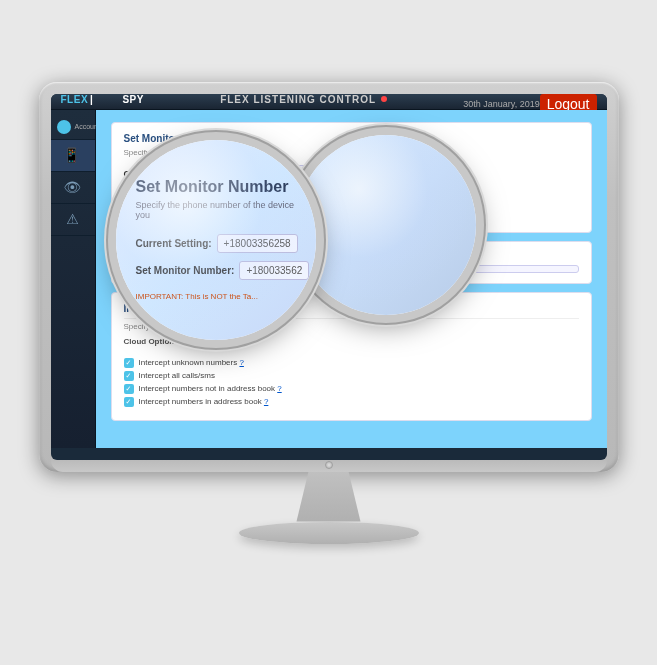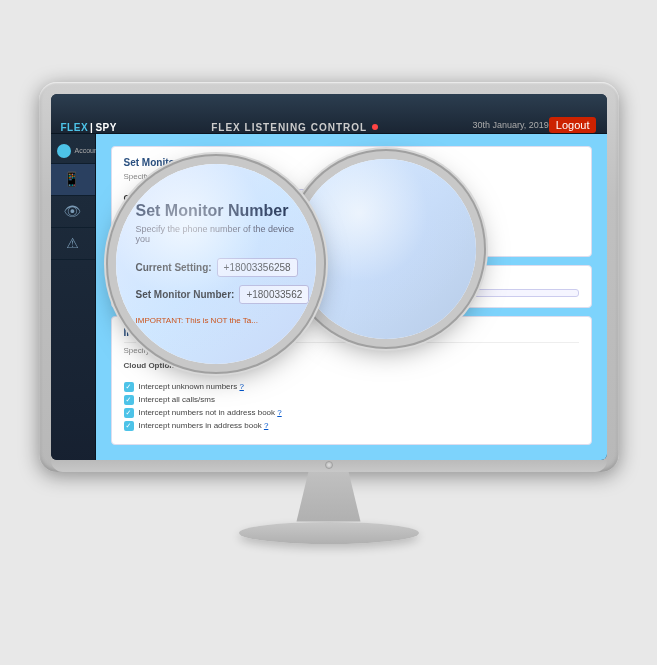--- a/index.html
+++ b/index.html
@@ -41,43 +41,43 @@
       height: 100%;
       background: #1a2a3a;
       border-radius: 6px;
       overflow: hidden;
       position: relative;
     }
 
     
     .top-bar {
       background: linear-gradient(180deg, #2c3e50 0%, #1a2533 100%);
-      height: 40px;
-      display: flex;
-      align-items: flex-end;
+      height: 16px;
+      display: flex;
+      align-items: flex-start;
       justify-content: space-between;
       padding: 0 10px;
       border-bottom: 1px solid #0a1520;
     }
 
     .logo {
       display: flex;
       align-items: center;
       gap: 2px;
     }
 
     .logo-text {
       font-size: 10px;
       font-weight: bold;
       color: #fff;
       letter-spacing: 0.5px;
     }
 
     .logo-flex { color: #4dc3e8; }
-    .logo-spy { color: #fff; }
+    .logo-spy { color: #fff; margin-left: 27px; }
 
     .top-bar-center {
       font-size: 10px;
       color: #ccc;
       font-weight: bold;
       letter-spacing: 1px;
       display: flex;
       align-items: center;
       gap: 5px;
     }
@@ -94,21 +94,21 @@
       align-items: center;
       font-size: 9px;
       color: #aaa;
     }
 
     .logout-btn {
       background: #cc2200;
       color: #fff;
       padding: 2px 7px;
       border-radius: 3px;
-      font-size: 11px;
+      font-size: 14px;
       cursor: pointer;
     }
 
     
     .screen-content {
       display: flex;
       height: calc(100% - 28px);
     }
 
     

